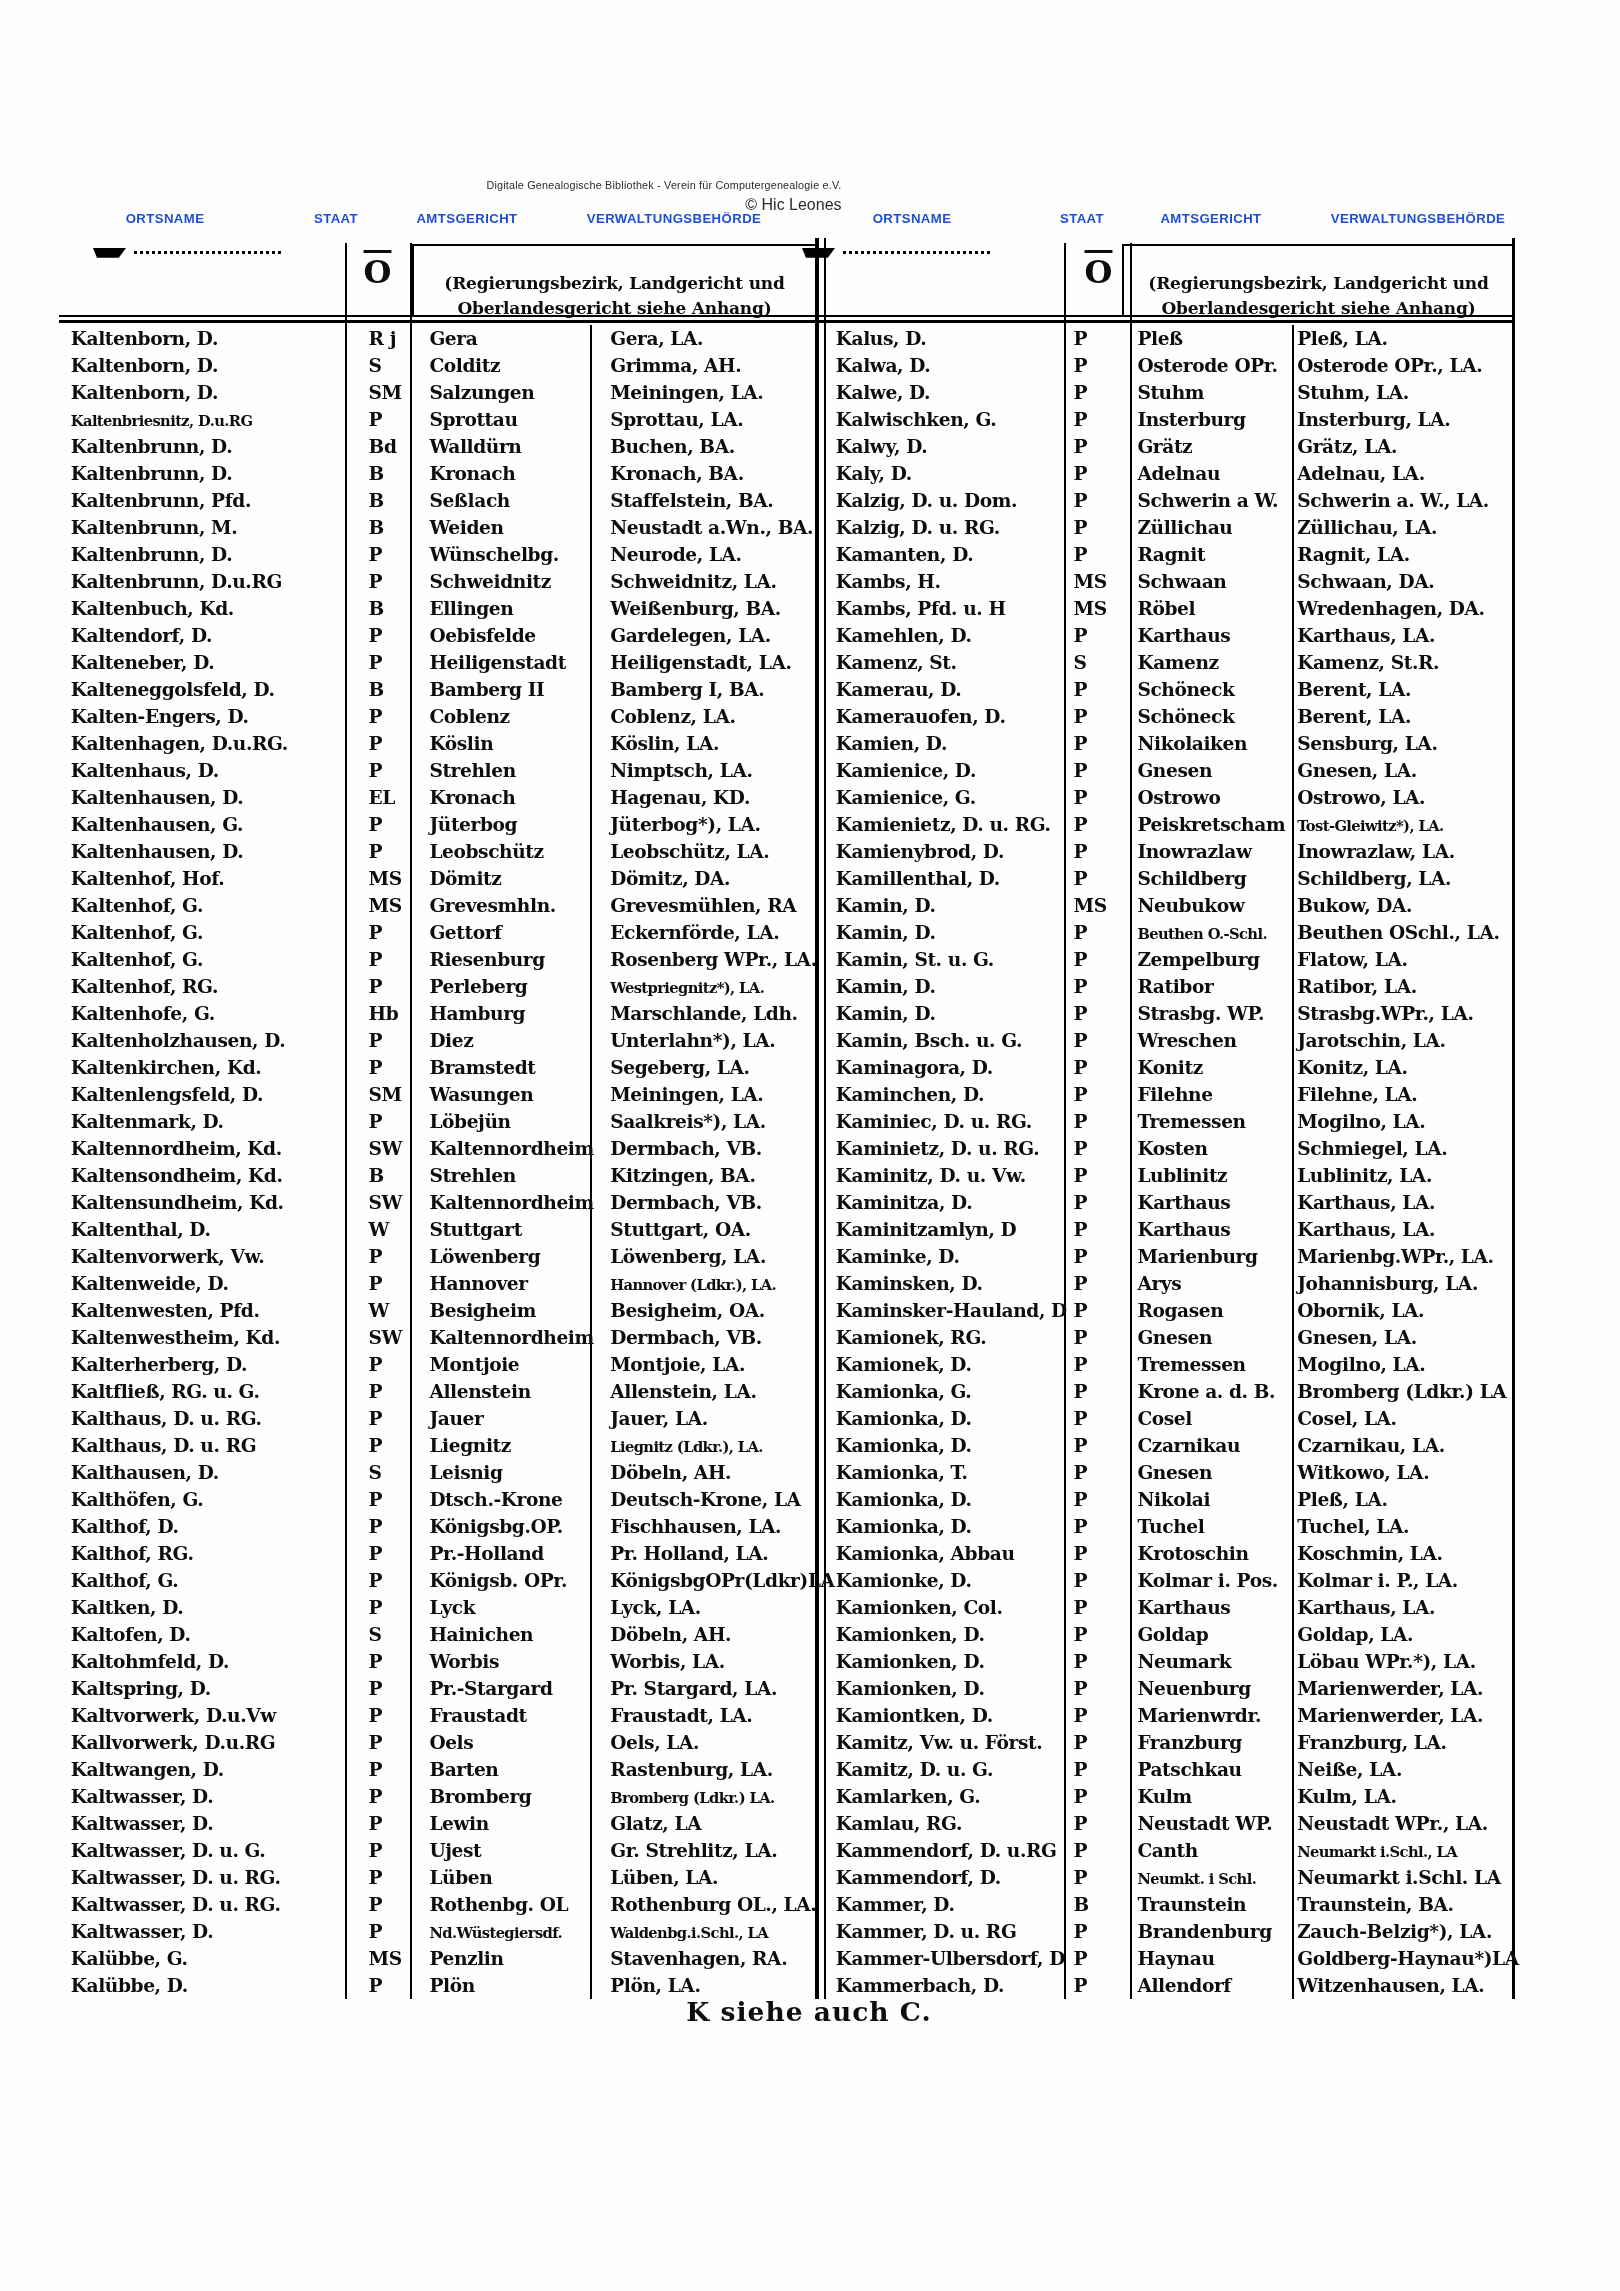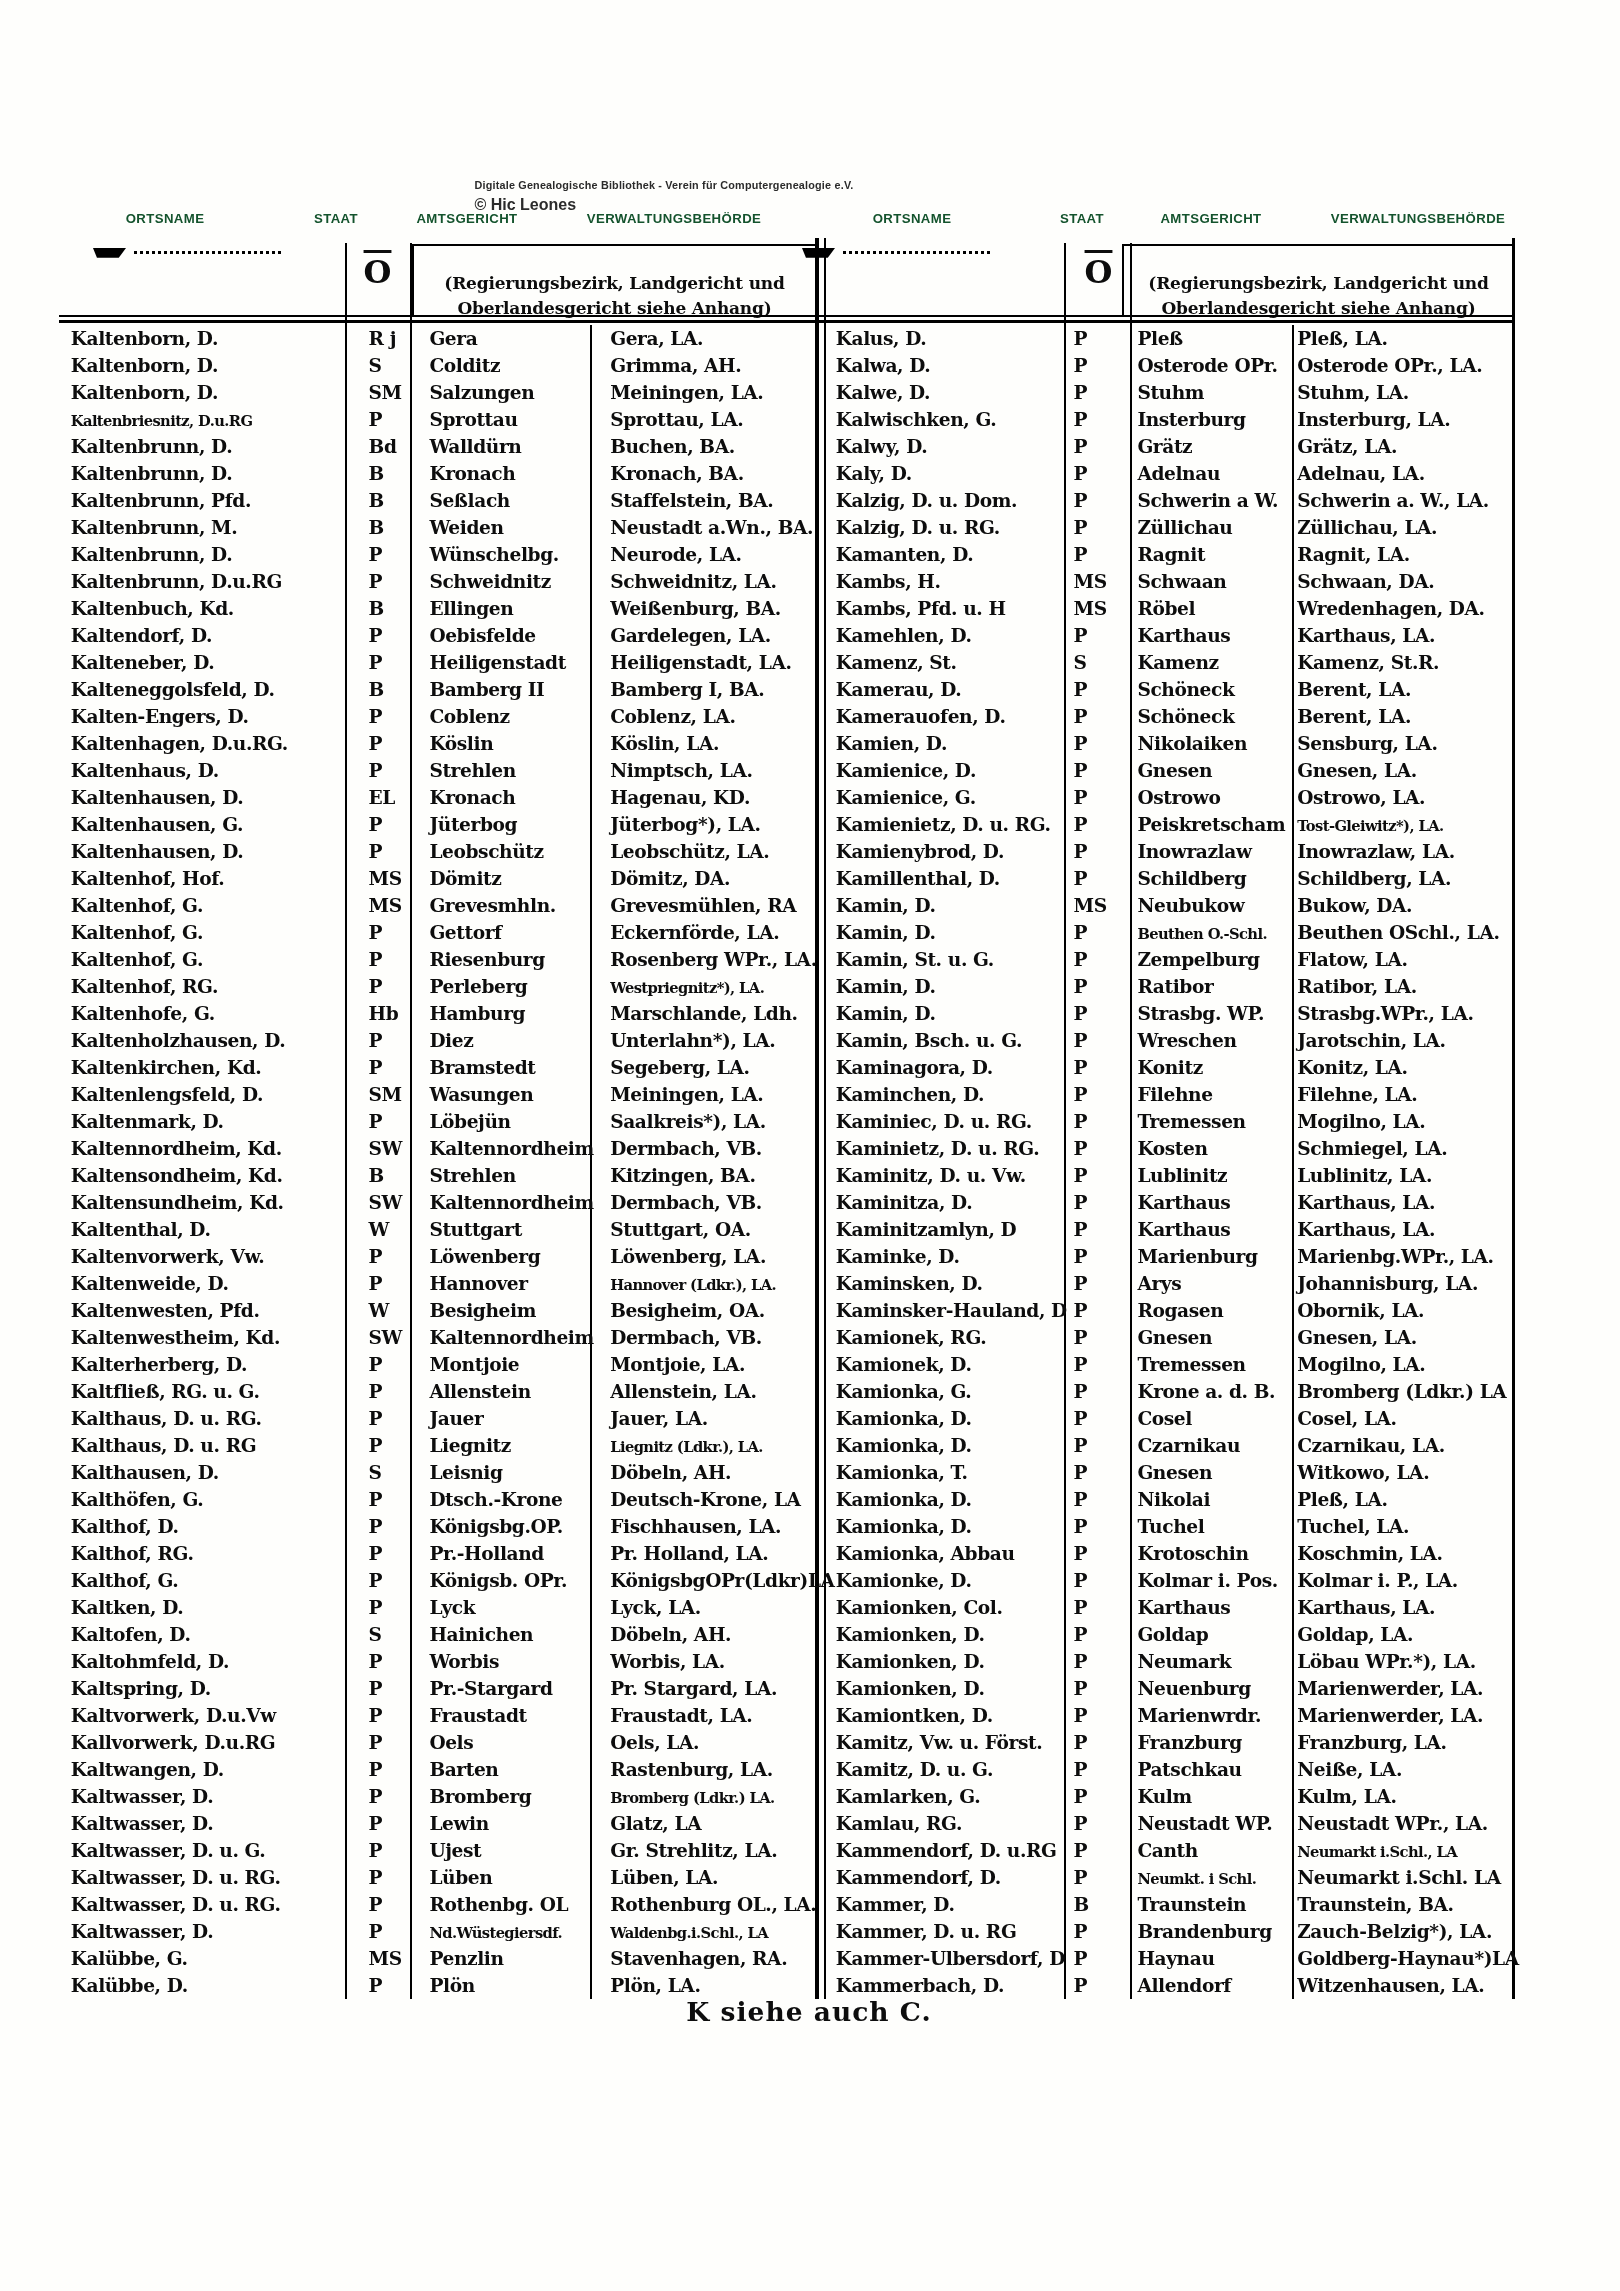--- a/index.html
+++ b/index.html
@@ -4,30 +4,30 @@
 <style>
   html,body{margin:0;padding:0;background:#e8e8e4;}
   .page{
     position:relative;width:1620px;height:2292px;background:#fefefc;
     font-family:"DejaVu Serif","Liberation Serif",serif;color:#0d0d0d;
     overflow:hidden;
   }
   
   .watermark{
     position:absolute;left:664px;top:179px;transform:translateX(-50%);
-    text-align:left;font-family:"Liberation Sans",sans-serif;
-    font-weight:bold;color:#2b2b2b;white-space:nowrap;
+    text-align:right;font-family:"Liberation Sans",sans-serif;
+    font-weight:normal;color:#2b2b2b;white-space:nowrap;
   }
   .watermark .wm1{font-size:10.8px;letter-spacing:0.2px;}
   .watermark .wm2{font-size:16px;margin-top:5px;}
   
   .colhead{
     position:absolute;top:211px;transform:translateX(-50%);
     font-family:"Liberation Sans",sans-serif;font-weight:bold;
-    font-size:13.2px;letter-spacing:0.4px;color:#14532d;white-space:nowrap;
+    font-size:13.2px;letter-spacing:0.4px;color:#1d4ed8;white-space:nowrap;
   }
   
   .staat-symbol{
     position:absolute;top:247px;width:63px;text-align:center;
     font-size:32px;font-weight:bold;text-decoration:overline;line-height:51px;
   }
   .note-box{
     position:absolute;top:244px;height:72px;border-top:2.9px solid #000;
     border-left:2px solid #000;text-align:center;font-weight:bold;
     font-size:17px;line-height:24.5px;padding-top:25px;box-sizing:border-box;

